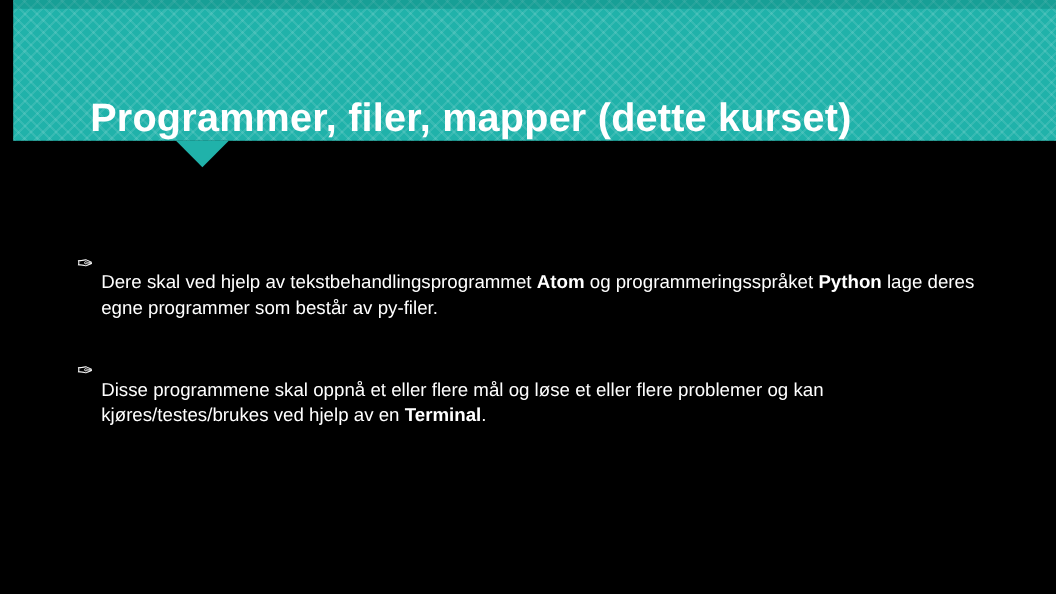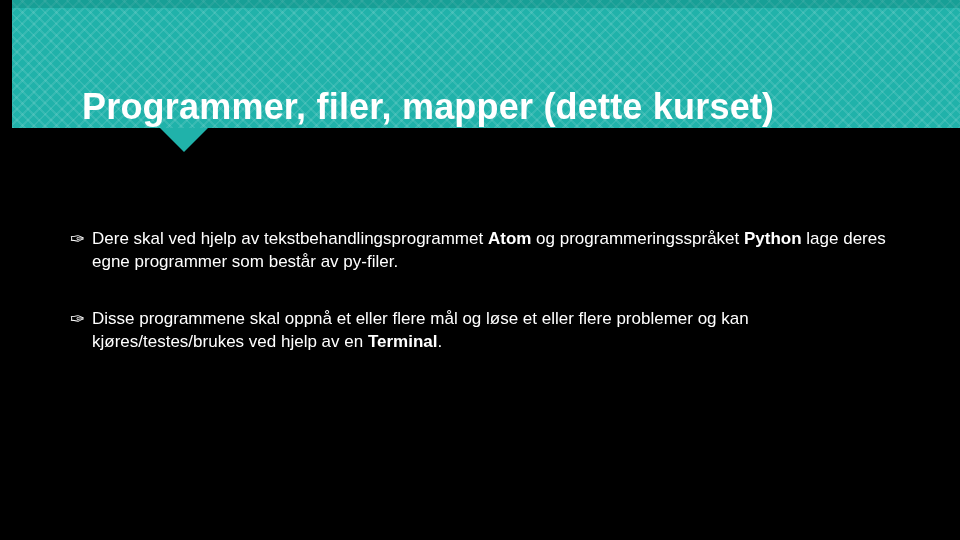--- a/index.html
+++ b/index.html
@@ -73,20 +73,21 @@
     flex: 0 0 auto;
     width: 22px;
     font-size: 18px;
     line-height: 1.2;
     color: #fff;
     position: relative;
     top: 1px;
   }
   .bullet-text {
     flex: 1 1 auto;
+    margin-top: 18px;
   }
   .bold { font-weight: bold; }
 </style>
 </head>
 <body>
 
 <div class="header-band">
   <h1 class="slide-title">Programmer, filer, mapper (dette kurset)</h1>
 </div>
 <div class="pointer"></div>

